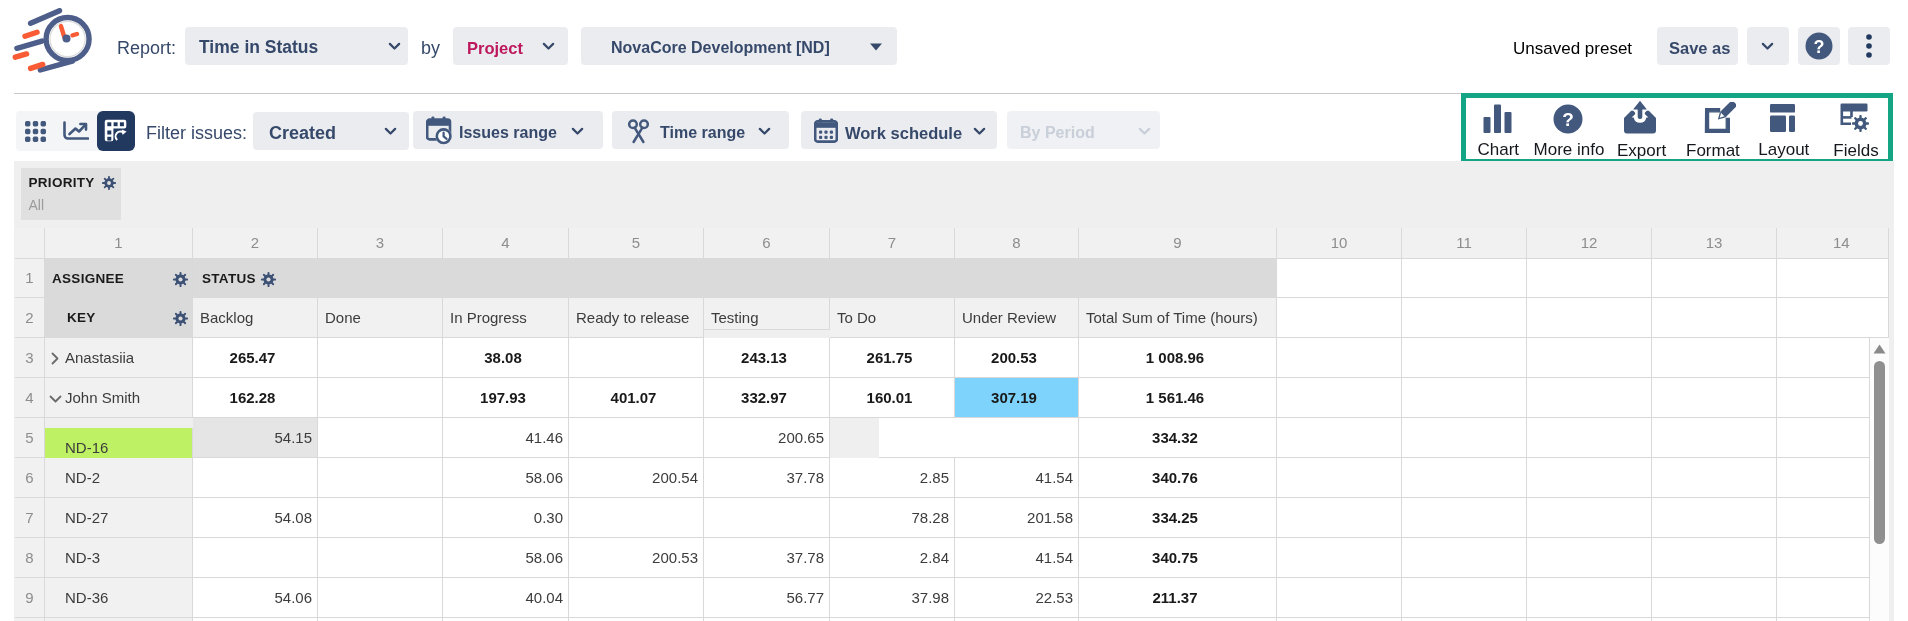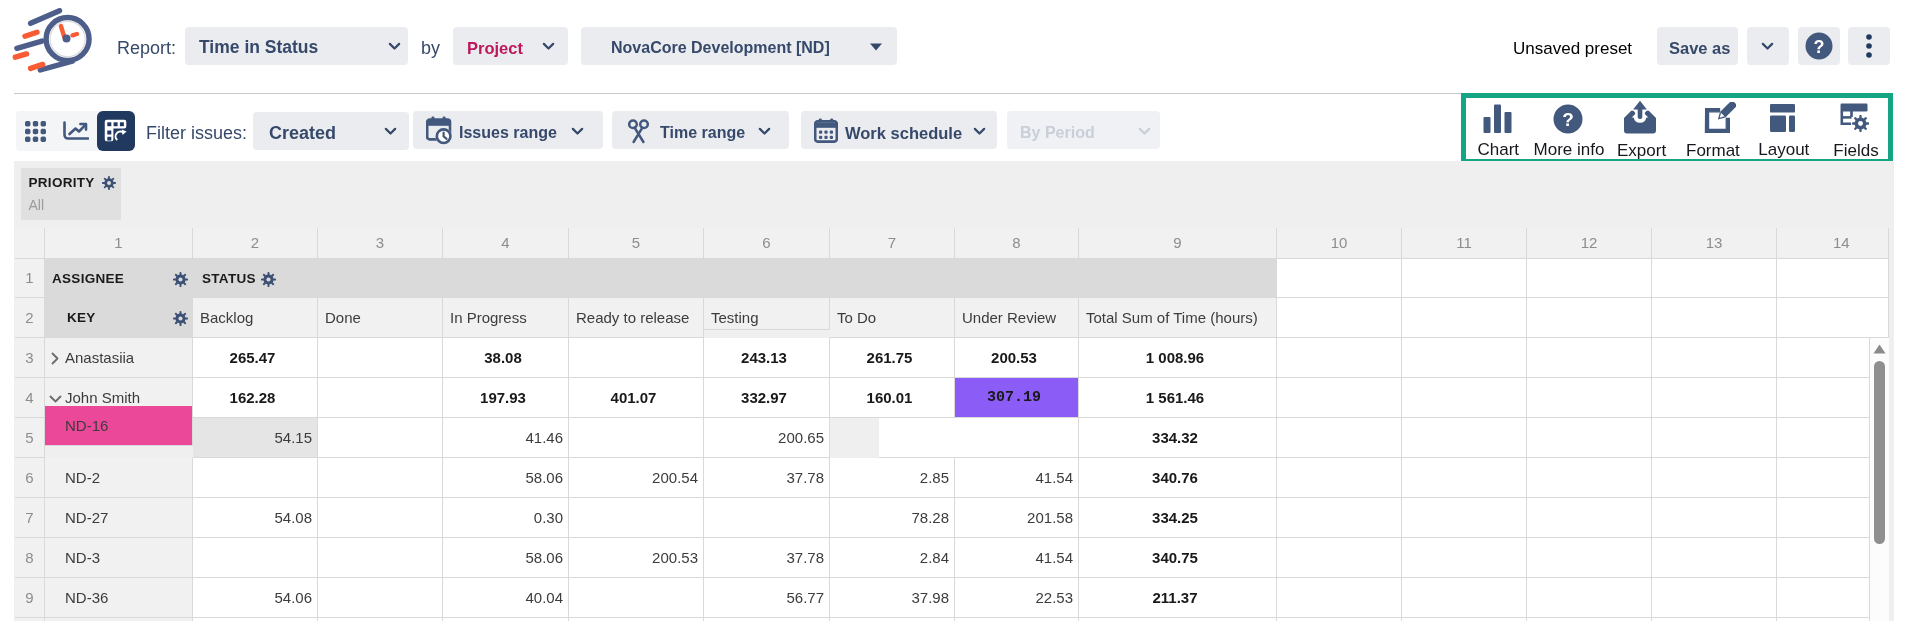--- a/index.html
+++ b/index.html
@@ -355,29 +355,29 @@
       <path d="M1.5 2.5l5 5 5-5" stroke="#6b6b6b" stroke-width="1.8" fill="none" stroke-linecap="round" stroke-linejoin="round"></path>
     </svg>
     <span style="position:absolute;left:20px;top:0;line-height:40px;">John Smith</span>
   </div>
 <div class="cell num b" style="left:193px;top:378px;width:125px;height:40px;background:#fff;line-height:40px;">162.28</div>
 <div class="cell num" style="left:318px;top:378px;width:125px;height:40px;background:#fff;line-height:40px;"></div>
 <div class="cell num b" style="left:443px;top:378px;width:126px;height:40px;background:#fff;line-height:40px;">197.93</div>
 <div class="cell num b" style="left:569px;top:378px;width:135px;height:40px;background:#fff;line-height:40px;">401.07</div>
 <div class="cell num b" style="left:704px;top:378px;width:126px;height:40px;background:#fff;line-height:40px;">332.97</div>
 <div class="cell num b" style="left:830px;top:378px;width:125px;height:40px;background:#fff;line-height:40px;">160.01</div>
-<div class="cell num b" style="left:955px;top:378px;width:124px;height:40px;background:#8b5cf6;line-height:40px;font-family:Liberation Mono, monospace;">307.19</div>
+<div class="cell num b" style="left:955px;top:378px;width:124px;height:40px;background:#7dd3fc;line-height:40px;">307.19</div>
 <div class="cell num b" style="left:1079px;top:378px;width:198px;height:40px;background:#fff;line-height:40px;">1 561.46</div>
 <div class="cell " style="left:1277px;top:378px;width:125px;height:40px;background:#fff;"></div>
 <div class="cell " style="left:1402px;top:378px;width:125px;height:40px;background:#fff;"></div>
 <div class="cell " style="left:1527px;top:378px;width:125px;height:40px;background:#fff;"></div>
 <div class="cell " style="left:1652px;top:378px;width:125px;height:40px;background:#fff;"></div>
 <div class="cell " style="left:1777px;top:378px;width:93px;height:40px;background:#fff;"></div>
 <div class="cell hdrnum" style="left:15px;top:418px;width:30px;height:40px;background:#f1f1f1;line-height:40px;">5</div>
-<div class="cell " style="left:45px;top:406px;width:148px;height:40px;background:#ec4899;">
+<div class="cell " style="left:45px;top:428px;width:148px;height:40px;background:#bef264;">
     <span style="position:absolute;left:20px;top:0;line-height:40px;">ND-16</span>
   </div>
 <div class="cell num" style="left:193px;top:418px;width:125px;height:40px;background:#e5e5e5;line-height:40px;">54.15</div>
 <div class="cell num" style="left:318px;top:418px;width:125px;height:40px;background:#fff;line-height:40px;"></div>
 <div class="cell num" style="left:443px;top:418px;width:126px;height:40px;background:#fff;line-height:40px;">41.46</div>
 <div class="cell num" style="left:569px;top:418px;width:135px;height:40px;background:#fff;line-height:40px;"></div>
 <div class="cell num" style="left:704px;top:418px;width:126px;height:40px;background:#fff;line-height:40px;">200.65</div>
 <div class="cell num" style="left:879px;top:418px;width:125px;height:40px;background:#fff;line-height:40px;">38.06</div>
 <div class="cell num" style="left:955px;top:418px;width:124px;height:40px;background:#fff;line-height:40px;"></div>
 <div class="cell num b" style="left:1079px;top:418px;width:198px;height:40px;background:#fff;line-height:40px;">334.32</div>

